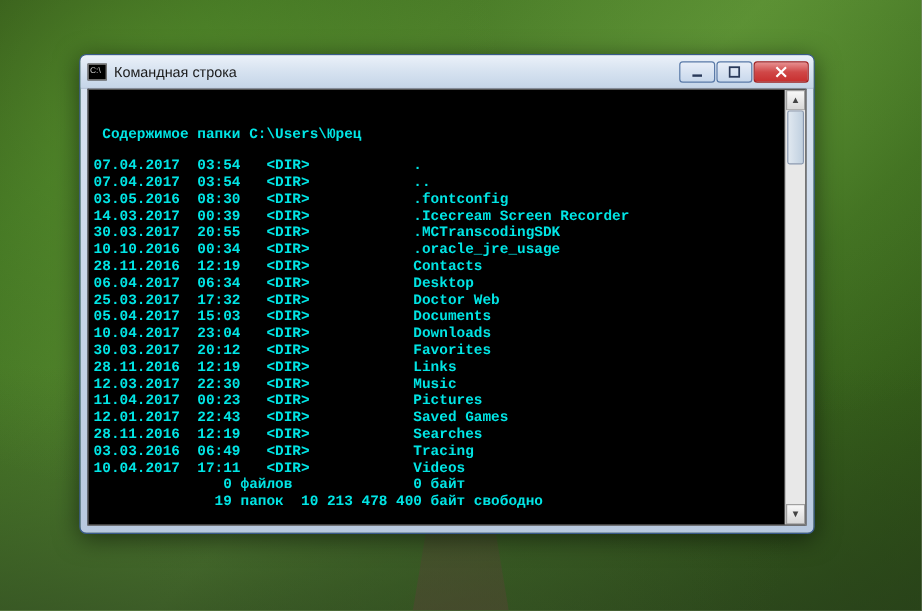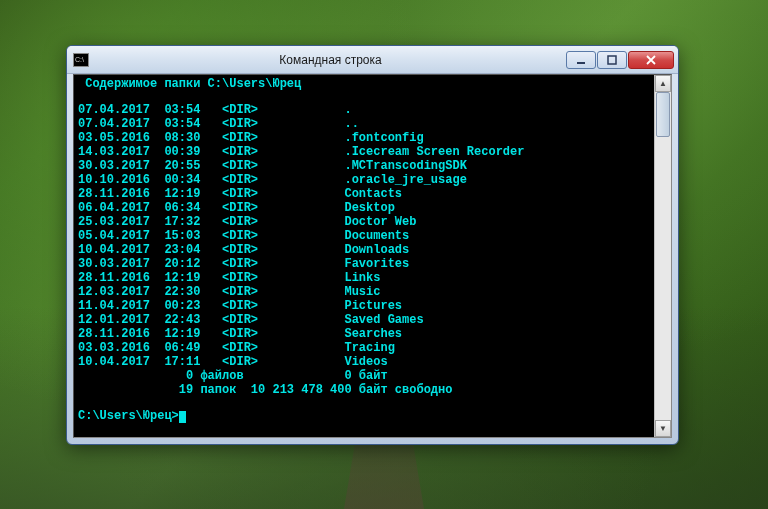--- a/index.html
+++ b/index.html
@@ -62,21 +62,20 @@
   position: relative;
   font-size: 7px;
   color: #ccc;
   line-height: 12px;
   padding-left: 1px;
 }
 .title-text {
   flex: 1;
   font-size: 12px;
   color: #1a1a1a;
-  text-align: center;
 }
 .win-btns {
   display: flex;
   gap: 1px;
 }
 .win-btn {
   width: 30px;
   height: 18px;
   border: 1px solid #5a7aa8;
   border-radius: 3px;
@@ -109,20 +108,21 @@
   flex: 1;
   background: #000;
   color: #00e5e5;
   font-family: "Consolas", "Courier New", monospace;
   font-size: 12px;
   line-height: 14px;
   padding: 2px 4px;
   white-space: pre;
   overflow: hidden;
   font-weight: bold;
+  margin-top: 28px;
 }
 .scrollbar {
   width: 17px;
   background: #efefef;
   display: flex;
   flex-direction: column;
   border-left: 1px solid #c0c0c0;
 }
 .sb-btn {
   height: 17px;

